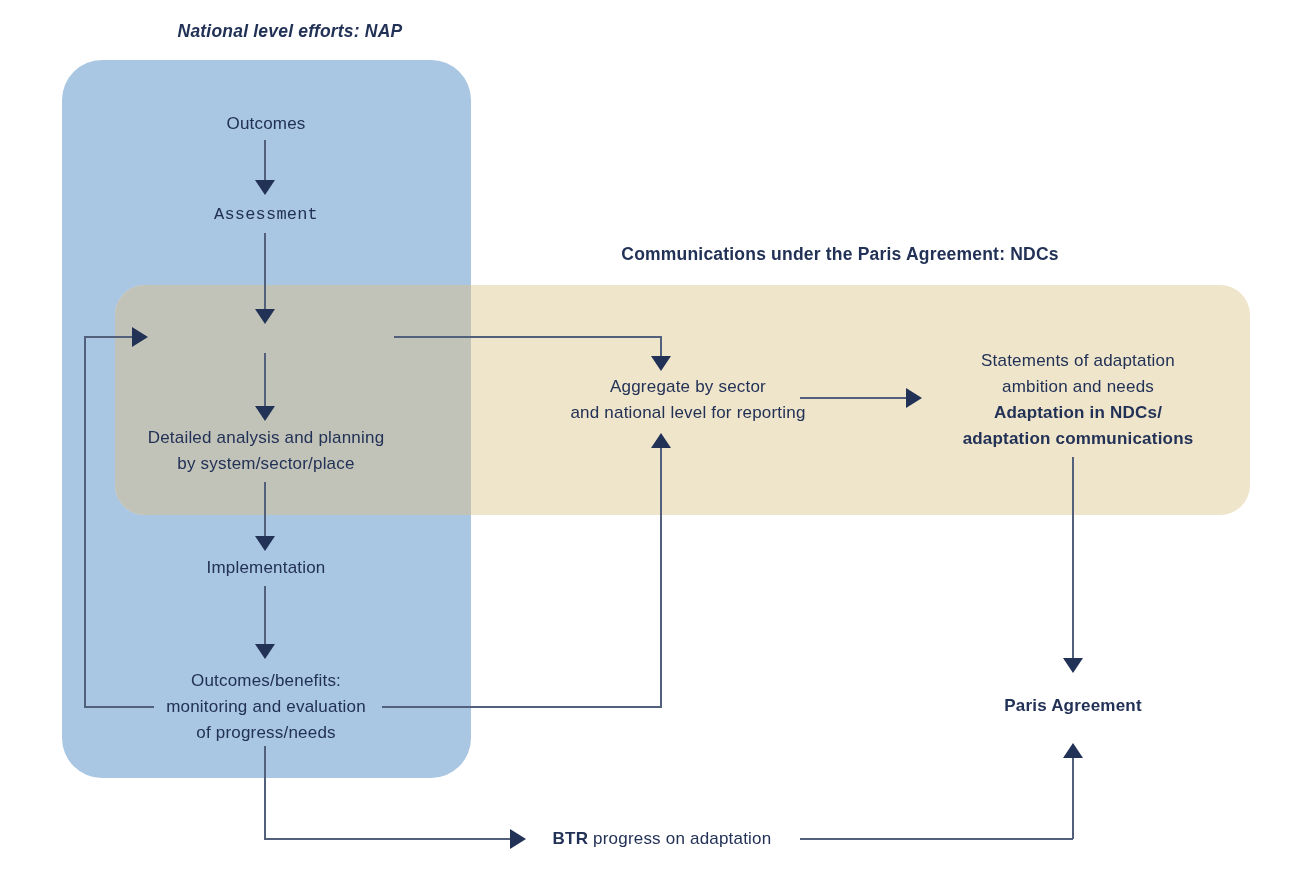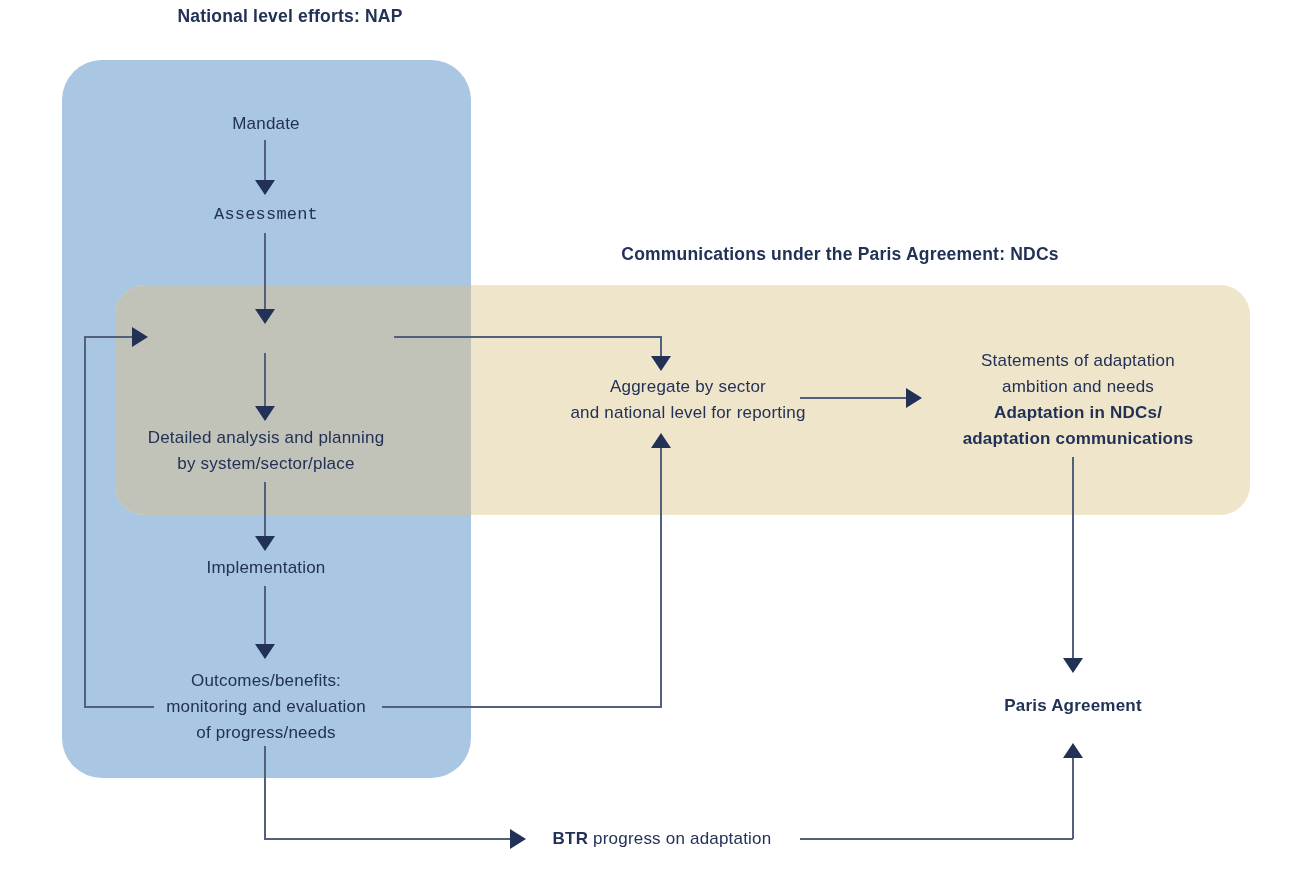--- a/index.html
+++ b/index.html
@@ -26,24 +26,24 @@
 </style>
 </head>
 <body>
 
 <div class="stage">
 
   <div class="region blue"></div>
   <div class="region tan"></div>
   <div class="region overlap"></div>
 
-  <div class="txt hdr" style="left:290px;top:16px;">National level efforts: NAP</div>
+  <div class="txt hdr" style="left:290px;top:31px;font-style:italic;">National level efforts: NAP</div>
   <div class="txt hdr" style="left:840px;top:254px;">Communications under the Paris Agreement: NDCs</div>
 
-  <div class="txt" style="left:266px;top:124px;">Mandate</div>
+  <div class="txt" style="left:266px;top:124px;">Outcomes</div>
   <div class="txt" style="left:266px;top:215px;font-family:Liberation Mono, monospace;">Assessment</div>
   <div class="txt" style="left:266px;top:451px;">Detailed analysis and planning
 by system/sector/place</div>
   <div class="txt" style="left:266px;top:568px;">Implementation</div>
   <div class="txt" style="left:266px;top:707px;">Outcomes/benefits:
 monitoring and evaluation
 of progress/needs</div>
 
   <div class="vline" style="left:264px;top:140px;height:40px;"></div>
   <div class="arr down" style="left:255px;top:180px;"></div>

